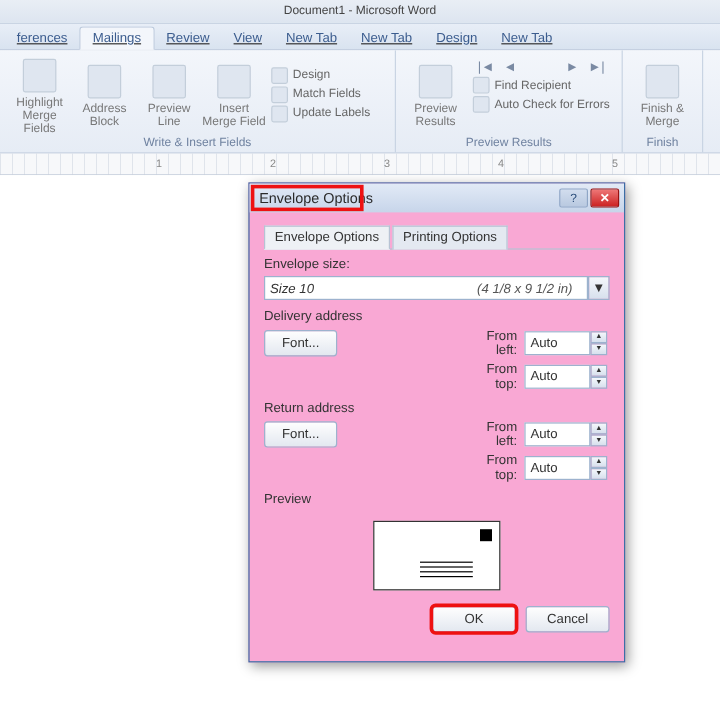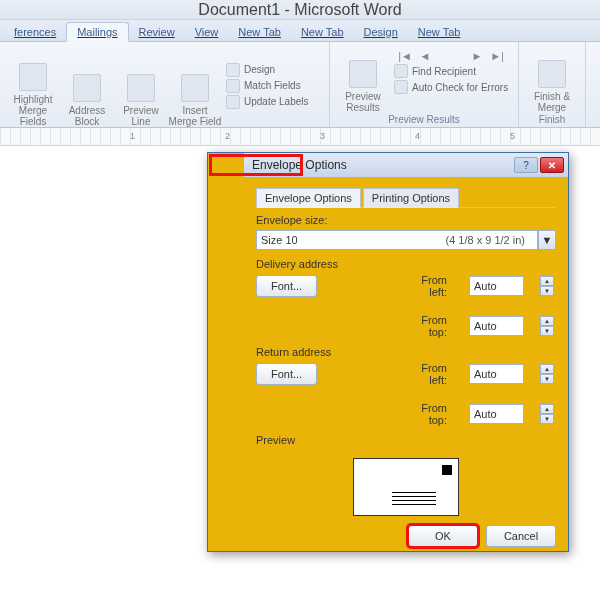--- a/index.html
+++ b/index.html
@@ -1,77 +1,77 @@
 <!DOCTYPE html>
 <html><head>
 <meta charset="utf-8">
 <style>
 * { box-sizing: border-box; margin: 0; padding: 0; font-family: "Segoe UI", Tahoma, sans-serif; }
 body { width: 600px; height: 600px; background: #fff; overflow: hidden; font-size: 11px; color: #333; }
 
 
-.titlebar { height: 20px; background: linear-gradient(#e9eef5,#dde5f0); text-align: center; line-height: 20px; font-size: 16px; color: #444; border-bottom: 1px solid #c9d4e3; }
+.titlebar { height: 20px; background: linear-gradient(#e9eef5,#dde5f0); text-align: center; line-height: 20px; font-size: 10px; color: #444; border-bottom: 1px solid #c9d4e3; }
 
 
 .tabs { height: 22px; background: linear-gradient(#e8eef7,#d9e3f0); display: flex; align-items: end; padding-left: 4px; border-bottom: 1px solid #b8c6da; text-decoration: underline; }
 .tab { padding: 3px 10px; font-size: 11px; color: #3b5c8e; cursor: pointer; }
 .tab.active { background: #f3f6fb; border: 1px solid #b8c6da; border-bottom: 1px solid #f3f6fb; border-radius: 3px 3px 0 0; color: #3b5c8e; position: relative; top: 1px; }
 
 
 .ribbon { height: 86px; background: linear-gradient(#f3f6fb,#e6ecf5); border-bottom: 1px solid #b8c6da; display: flex; }
 .group { border-right: 1px solid #c9d4e3; padding: 2px 6px 0 6px; display: flex; flex-direction: column; }
 .group-row { display: flex; flex: 1; }
-.big-btn { width: 54px; display: flex; flex-direction: column; align-items: center; justify-content: flex-end; padding-top: 4px; text-align: center; color: #777; font-size: 10px; line-height: 11px; cursor: pointer; }
+.big-btn { width: 54px; display: flex; flex-direction: column; align-items: center; justify-content: center; padding-top: 4px; text-align: center; color: #777; font-size: 10px; line-height: 11px; cursor: pointer; }
 .big-btn .ic { width: 28px; height: 28px; background: #dfe6f0; border: 1px solid #c3ceda; border-radius: 2px; margin-bottom: 3px; }
 .grp-label { text-align: center; font-size: 10px; color: #6f82a0; padding: 1px 0 2px 0; }
 .small-list { display: flex; flex-direction: column; justify-content: center; gap: 2px; padding-left: 4px; }
 .small-btn { display: flex; align-items: center; gap: 4px; font-size: 10px; color: #666; cursor: pointer; }
 .small-btn .ic { width: 14px; height: 14px; background: #dfe6f0; border: 1px solid #c3ceda; border-radius: 2px; }
 .nav-arrows { display: flex; gap: 6px; align-items: center; padding: 6px 8px 0 8px; color: #7a8aa3; font-size: 11px; }
 .nav-arrows span { width: 14px; text-align: center; }
 
 
 .ruler { height: 18px; background: #f7f8fa; border-bottom: 1px solid #d0d7e2; position: relative; font-size: 9px; color: #888; }
 .ruler .grad { position: absolute; top: 0; left: 0; right: 0; height: 18px; background: repeating-linear-gradient(90deg,#c8d0dc 0,#c8d0dc 1px,transparent 1px,transparent 10px); opacity: .5; }
 .ruler .num { position: absolute; top: 3px; }
 .doc-area { height: 454px; background: #fff; position: relative; }
 
 
-.dialog { position: absolute; left: 207px; top: 152px; width: 362px; height: 400px; background: #eab308; border: 1px solid #3b6ea5; box-shadow: 2px 3px 10px rgba(0,0,0,.4); padding-left: 36px; }
+.dialog { position: absolute; left: 207px; top: 152px; width: 314px; height: 400px; background: #f9a8d4; border: 1px solid #3b6ea5; box-shadow: 2px 3px 10px rgba(0,0,0,.4); }
 .dlg-title { height: 24px; background: linear-gradient(#e2eaf6,#c7d5ea); display: flex; align-items: center; padding: 0 4px 0 8px; font-size: 12px; color: #2a2a2a; }
 .dlg-title .t { flex: 1; }
 .dlg-title .wbtn { width: 24px; height: 16px; margin-left: 2px; border-radius: 2px; display: flex; align-items: center; justify-content: center; font-size: 10px; cursor: pointer; }
 .dlg-title .help { background: linear-gradient(#d2ddee,#b9c9e0); border: 1px solid #8fa6c6; color: #2a4d7a; }
 .dlg-title .close { background: linear-gradient(#e77,#c22); border: 1px solid #911; color: #fff; font-weight: bold; }
 .hl-red { outline: 3px solid #e11; outline-offset: -1px; }
 .hl-title { position: absolute; left: 1px; top: 1px; width: 94px; height: 22px; border: 3px solid #e11; pointer-events: none; }
 
 .dlg-body { padding: 10px 12px; }
 .dlg-tabs { display: flex; border-bottom: 1px solid #b7c3d4; margin-bottom: 6px; }
 .dlg-tab { padding: 3px 8px; font-size: 11px; border: 1px solid #b7c3d4; border-bottom: none; background: #e4e9f1; margin-right: 2px; cursor: pointer; position: relative; top: 1px; }
 .dlg-tab.active { background: #eef1f5; border-bottom: 1px solid #eef1f5; }
 .combo { display: flex; flex: 1; }
-.combo .val { flex: 1; height: 20px; background: #fff; border: 1px solid #9db2ce; padding: 2px 4px; display: flex; align-items: center; }
+.combo .val { flex: 1; height: 20px; background: #fff; border: 1px solid #9db2ce; padding: 2px 4px; display: flex; align-items: flex-end; font-style: italic; }
 .combo .dim { color: #555; margin-left: auto; padding-right: 8px; }
 .combo .dd { width: 18px; height: 20px; border: 1px solid #9db2ce; background: linear-gradient(#f4f7fb,#d7e0ed); display: flex; align-items: center; justify-content: center; cursor: pointer; }
 
 .section-lab { font-size: 11px; margin-top: 8px; margin-bottom: 4px; }
 .btn { height: 22px; padding: 0 14px; background: linear-gradient(#fefefe,#e3e8f0); border: 1px solid #9db2ce; border-radius: 3px; cursor: pointer; font-size: 11px; display: inline-flex; align-items: center; }
-.inset-grid { display: grid; grid-template-columns: 1fr 56px 55px 16px; row-gap: 4px; align-items: center; font-size: 11px; gap: 16px; }
+.inset-grid { display: grid; grid-template-columns: 1fr 56px 55px 16px; row-gap: 4px; align-items: center; font-size: 11px; }
 .inset-grid .r { text-align: right; padding-right: 6px; margin-left: 24px; }
 .numbox { height: 20px; background: #fff; border: 1px solid #9db2ce; padding: 2px 4px; display: flex; align-items: center; }
 .spin { width: 14px; height: 20px; display: flex; flex-direction: column; }
 .spin div { flex: 1; border: 1px solid #9db2ce; background: linear-gradient(#f4f7fb,#d7e0ed); font-size: 6px; display: flex; align-items: center; justify-content: center; cursor: pointer; }
 
 .preview-box { margin: 12px auto 0 auto; width: 106px; height: 58px; border: 1px solid #333; background: #fff; position: relative; }
 .preview-box .stamp { position: absolute; right: 6px; top: 6px; width: 10px; height: 10px; background: #000; }
 .preview-box .lines { position: absolute; left: 38px; top: 30px; width: 44px; }
 .preview-box .lines div { height: 1px; background: #000; margin: 3px 0; }
 
-.dlg-btns { position: absolute; bottom: 4px; right: 12px; display: flex; gap: 8px; }
+.dlg-btns { position: absolute; bottom: 24px; right: 12px; display: flex; gap: 8px; }
 .dlg-btns .btn { width: 70px; justify-content: center; }
 </style>
 </head>
 <body>
 
 <div class="titlebar">Document1  -  Microsoft Word</div>
 
 <div class="tabs">
   <div class="tab">ferences</div>
   <div class="tab active">Mailings</div>
@@ -110,20 +110,21 @@
         <div class="small-btn">
             <div class="ic"></div>
             <span>Match Fields</span>
           </div>
         <div class="small-btn">
             <div class="ic"></div>
             <span>Update Labels</span>
           </div>
       </div>
     </div>
+    <div class="grp-label">Write &amp; Insert Fields</div>
   </div>
   <div class="group" style="flex:0 0 180px">
     <div class="group-row">
       <div class="big-btn">
           <div class="ic"></div>
           <span>Preview Results</span>
         </div>
       <div style="display:flex;flex-direction:column;flex:1">
         <div class="nav-arrows">
             <span>|◄</span>

